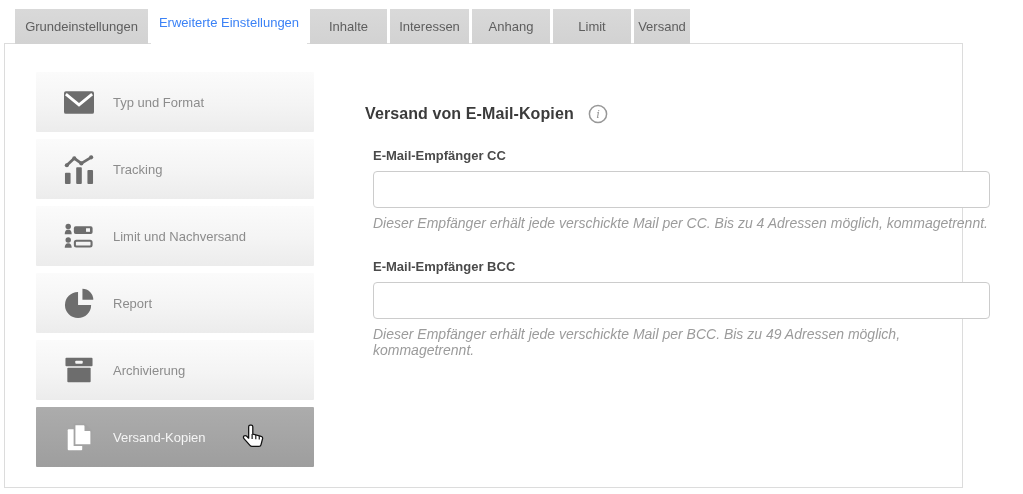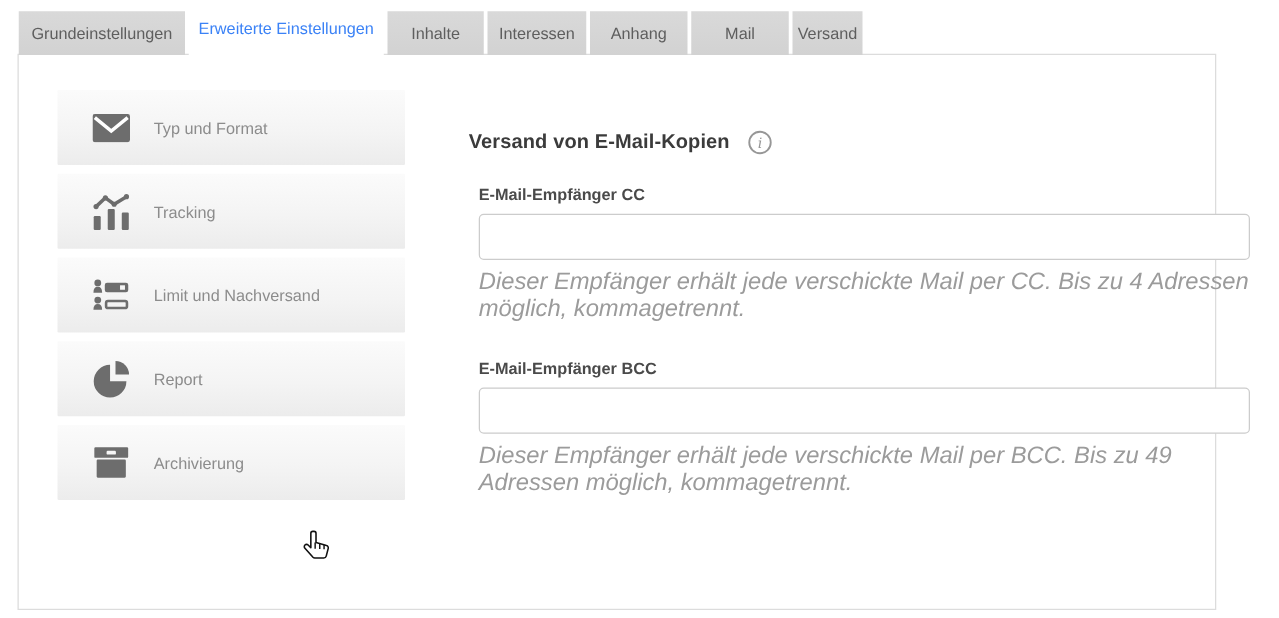--- a/index.html
+++ b/index.html
@@ -34,21 +34,21 @@
   .tab-w0 { width: 133px; }
   .tab-w1 { width: 156px; }
   .tab-w2 { width: 77px; }
   .tab-w3 { width: 79px; }
   .tab-w4 { width: 78px; }
   .tab-w5 { width: 78px; }
   .tab-w6 { width: 56px; }
 
   
   .panel {
-    position: absolute; left: 14px; top: 43px;
+    position: absolute; left: 4px; top: 43px;
     width: 959px; height: 445px;
     background: #ffffff;
     border: 1px solid #dcdcdc;
     z-index: 1;
   }
 
   
   .sidebar {
     position: absolute; left: 31px; top: 28px; width: 278px;
   }
@@ -101,21 +101,21 @@
     width: 617px; height: 37px;
     border: 1px solid #cccccc;
     border-radius: 4px;
     background: #ffffff;
     font-size: 13px; color: #444;
     padding: 0 10px;
     outline: none;
   }
   .field-help {
     margin-top: 7px;
-    font-size: 19px; font-style: italic; color: #9b9b9b;
+    font-size: 14px; font-style: italic; color: #9b9b9b;
   }
 
   
   .cursor {
     position: absolute; left: 242px; top: 423px;
     width: 23px; height: 27px;
     z-index: 5; pointer-events: none;
   }
 </style>
 </head>
@@ -131,21 +131,21 @@
   <div class="tab tab-w2">
       <span>Inhalte</span>
     </div>
   <div class="tab tab-w3">
       <span>Interessen</span>
     </div>
   <div class="tab tab-w4">
       <span>Anhang</span>
     </div>
   <div class="tab tab-w5">
-      <span>Mail</span>
+      <span>Limit</span>
     </div>
   <div class="tab tab-w6">
       <span>Versand</span>
     </div>
 </div>
 
 <div class="panel">
 
   <div class="sidebar">
 
@@ -204,20 +204,30 @@
       <span class="icon-box">
         <svg width="30" height="28" viewBox="0 0 32 30">
           <rect x="1.5" y="2" width="29" height="9" rx="1" fill="currentColor"></rect>
           <rect x="3.5" y="12.5" width="25" height="15.5" rx="1" fill="currentColor"></rect>
           <rect x="12" y="5" width="8" height="3.2" rx="1" fill="#f6f6f6"></rect>
         </svg>
       </span>
       <span class="side-label">Archivierung</span>
     </div>
 
+    <div class="side-item active">
+      <span class="icon-box">
+        <svg width="29" height="30" viewBox="0 0 32 33">
+          <rect x="3" y="8" width="16" height="23" rx="1" fill="#fff"></rect>
+          <path d="M10.5 2.5 h11 l7.5 7.5 v15.5 h-18.5 z" fill="#fff" stroke="#a3a3a3" stroke-width="2"></path>
+          <path d="M21.5 2.5 l7.5 7.5 h-7.5 z" fill="#a3a3a3"></path>
+        </svg>
+      </span>
+      <span class="side-label">Versand-Kopien</span>
+    </div>
 
   </div>
 
   <div class="content">
 
     <div class="content-header">
       <span class="content-title">Versand von E-Mail-Kopien</span>
       <span class="info-icon">
         <svg width="20" height="20" viewBox="0 0 20 20">
           <circle cx="10" cy="10" r="8.6" fill="none" stroke="#979797" stroke-width="1.5"></circle>

